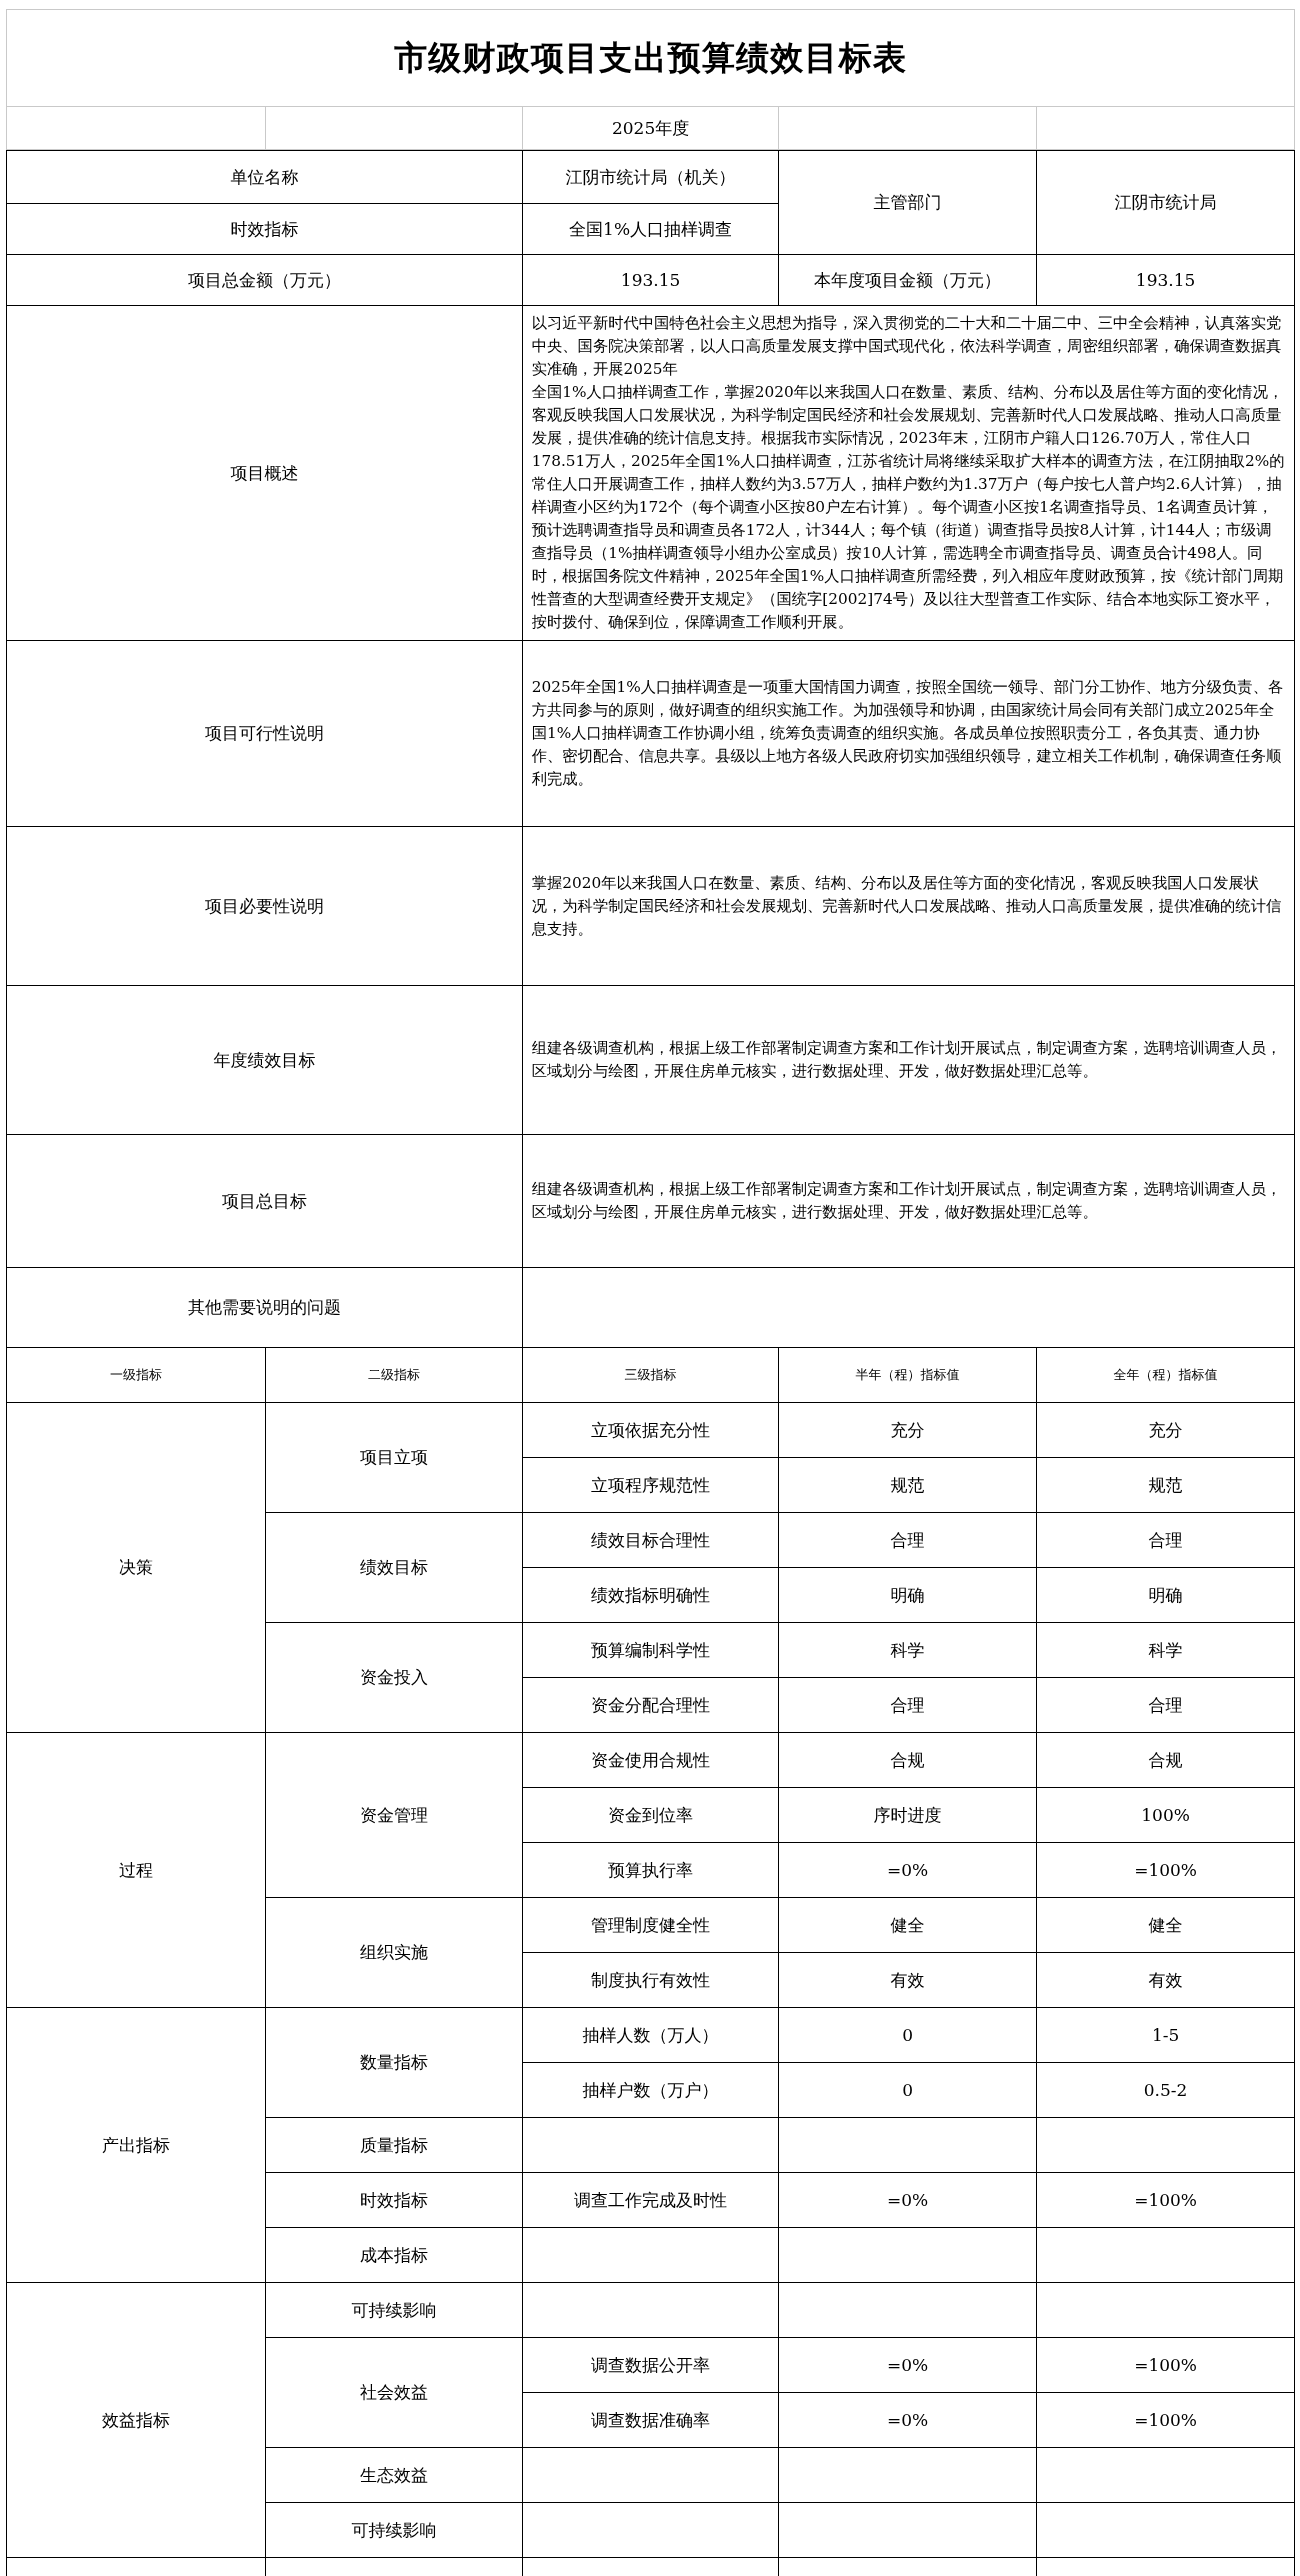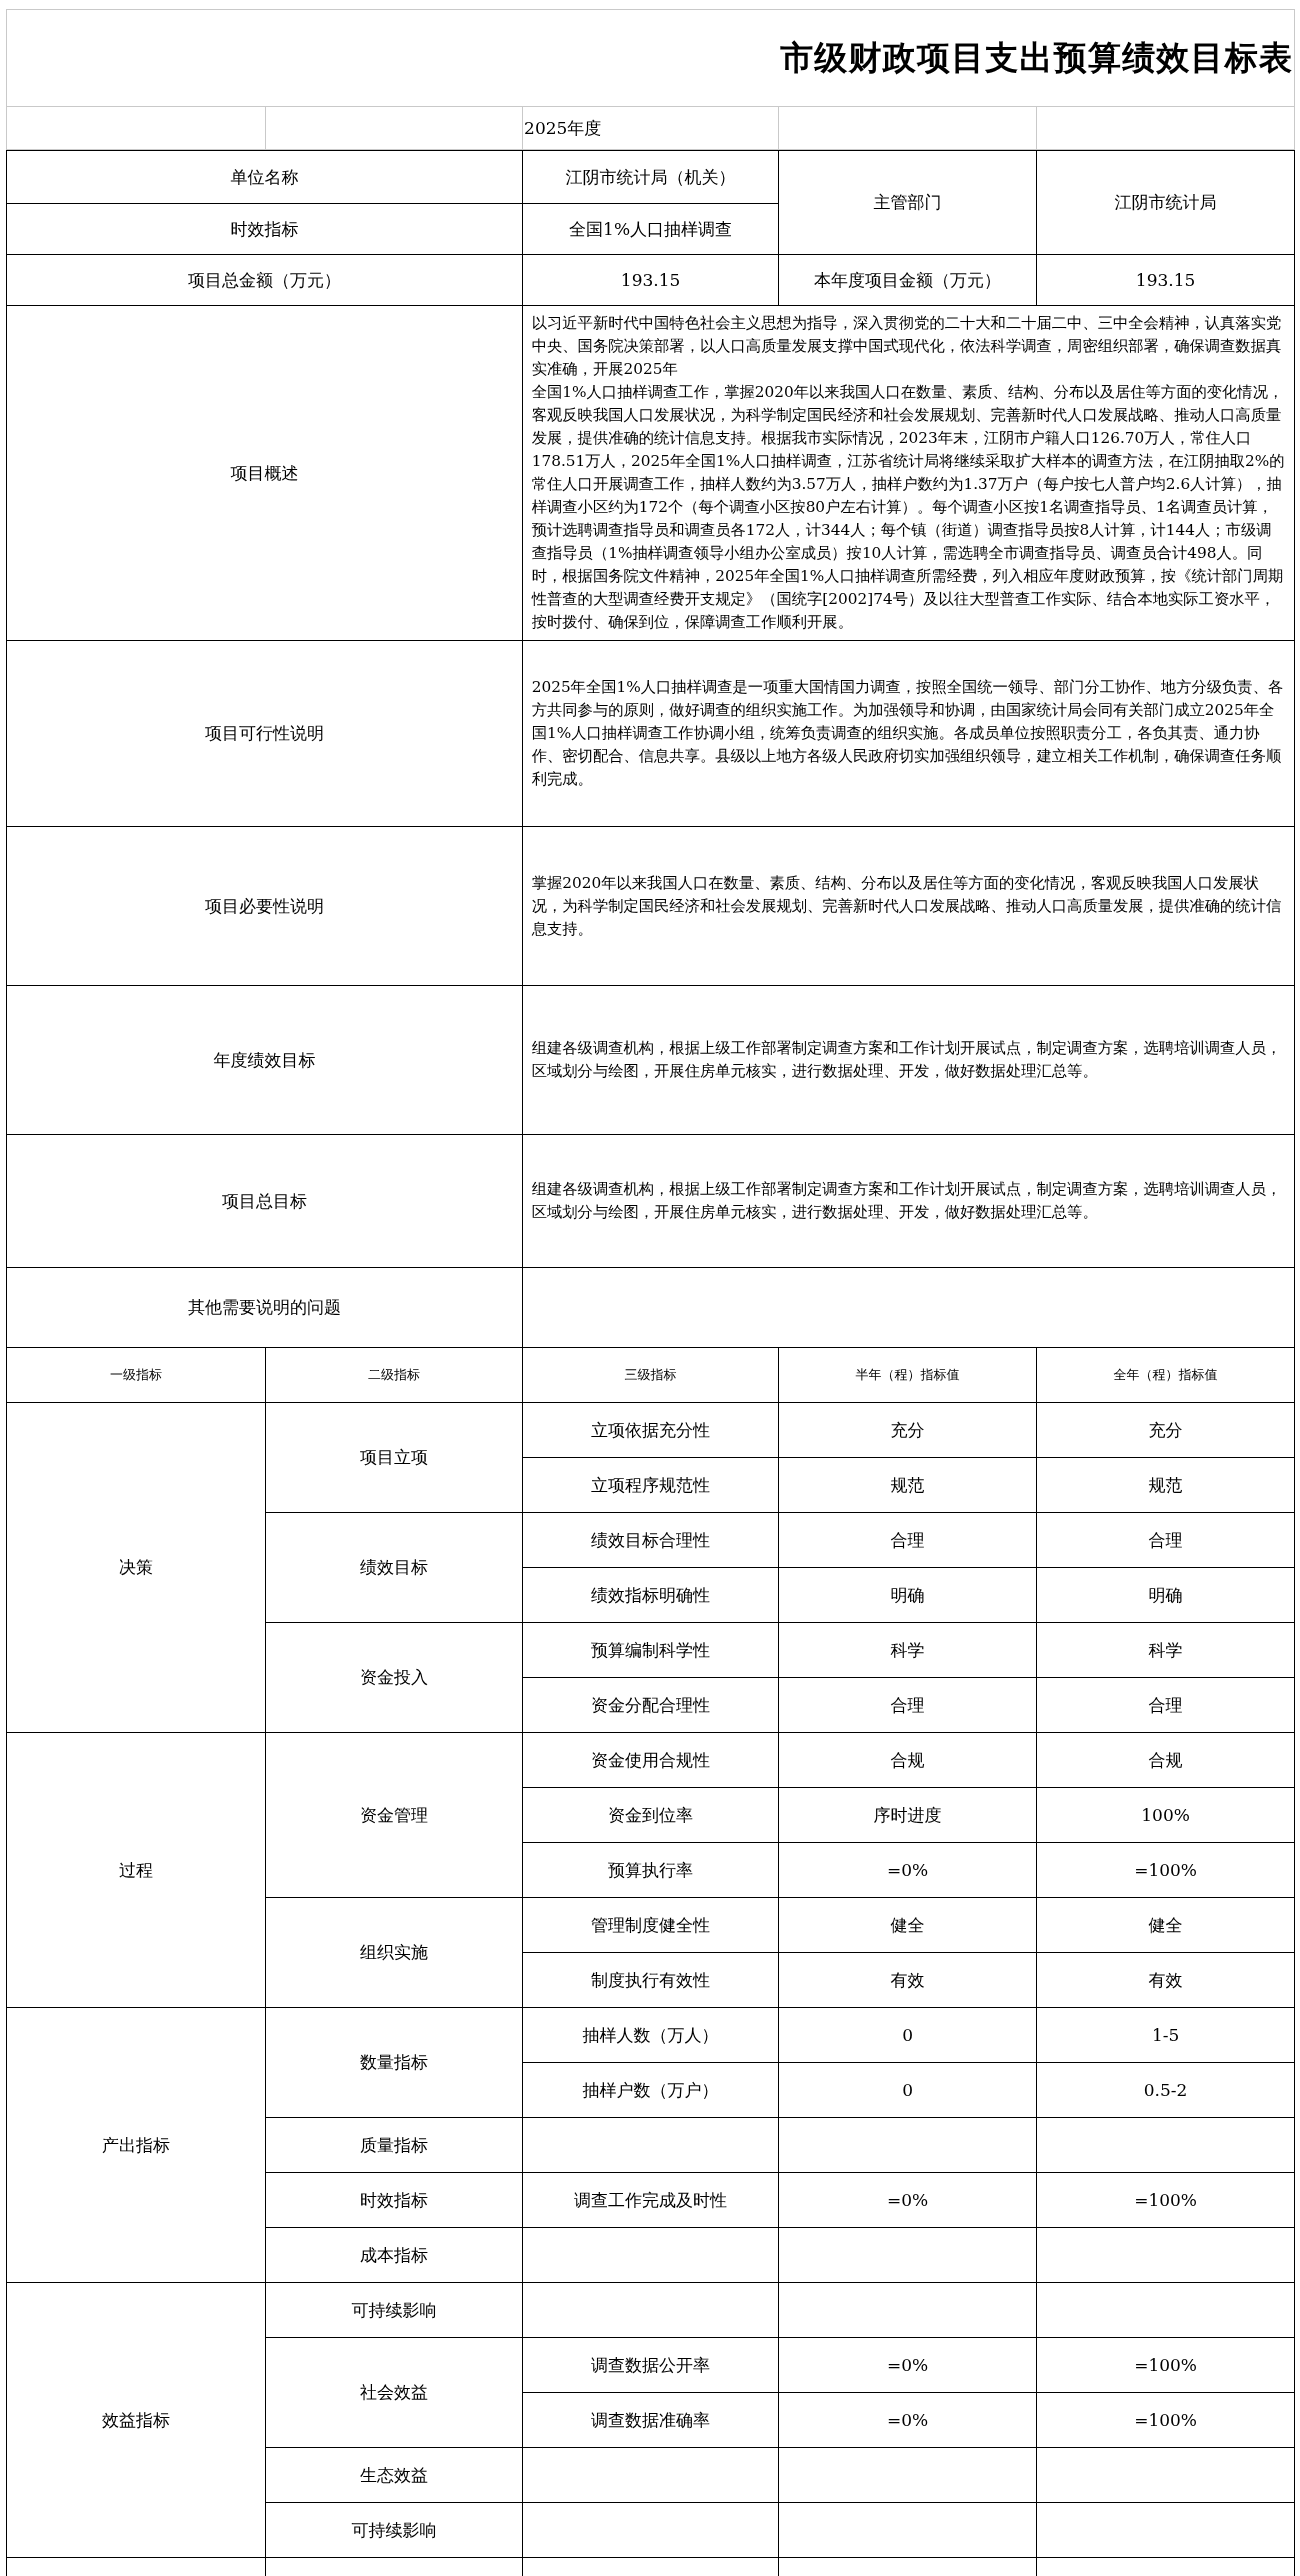--- a/index.html
+++ b/index.html
@@ -7,23 +7,23 @@
     width:1300px;height:2576px;background:#ffffff;color:#000;
     font-family:"DejaVu Serif","Liberation Serif",serif;
     -webkit-font-smoothing:antialiased;
   }
   .sheet{position:absolute;left:6.1px;top:9.2px;width:1288px}
   table{border-collapse:collapse;table-layout:fixed;width:1288px}
   col.c1{width:259px}col.c2{width:257px}col.c3{width:256px}col.c4{width:258px}col.c5{width:258px}
 
   
   .t-light td{border:0.6px solid #c9c9c9;background:#fff}
-  .title-cell{height:94px;text-align:right;vertical-align:middle;
+  .title-cell{height:94px;text-align:center;vertical-align:middle;
     font-size:33px;font-weight:bold;letter-spacing:1.2px}
-  .year-row td{height:40px;font-size:17px;text-align:left;vertical-align:middle}
+  .year-row td{height:40px;font-size:17px;text-align:center;vertical-align:middle}
 
   
   .t-main{border:1.8px solid #000}
   .t-main td{
     border-left:1.2px solid #000;border-right:1.2px solid #000;
     border-top:1.8px solid #000;border-bottom:1.8px solid #000;
     text-align:center;vertical-align:middle;font-size:17px;
     padding:2.5px 3.7px;overflow:hidden;
   }
   .t-main td.longtext{

